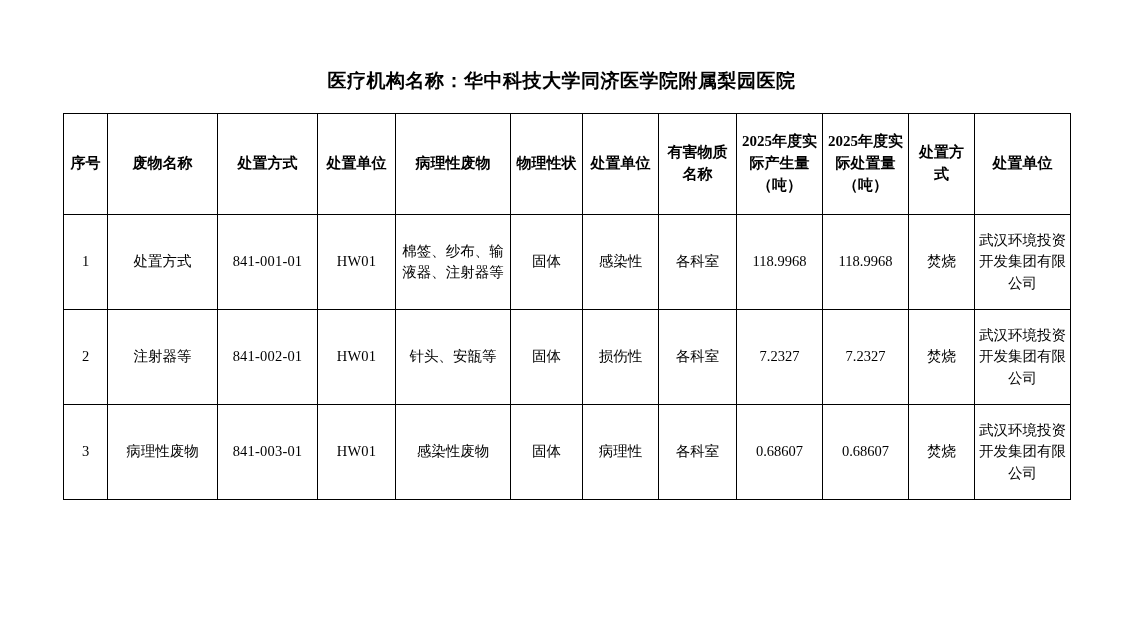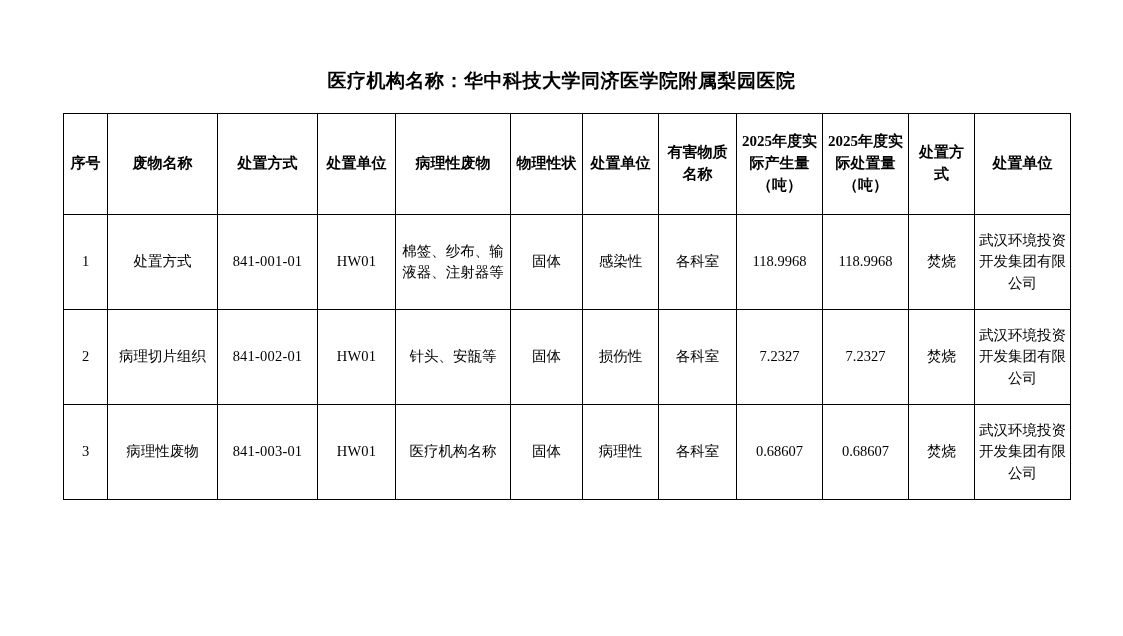--- a/index.html
+++ b/index.html
@@ -126,38 +126,38 @@
           <td>固体</td>
           <td>感染性</td>
           <td>各科室</td>
           <td class="num-cell">118.9968</td>
           <td class="num-cell">118.9968</td>
           <td>焚烧</td>
           <td>武汉环境投资开发集团有限公司</td>
         </tr>
         <tr>
           <td class="num-cell">2</td>
-          <td>病理切片组织</td>
+          <td>注射器等</td>
           <td class="code-cell">841-002-01</td>
           <td class="code-cell">HW01</td>
           <td>针头、安瓿等</td>
           <td>固体</td>
           <td>损伤性</td>
           <td>各科室</td>
           <td class="num-cell">7.2327</td>
           <td class="num-cell">7.2327</td>
           <td>焚烧</td>
           <td>武汉环境投资开发集团有限公司</td>
         </tr>
         <tr>
           <td class="num-cell">3</td>
           <td>病理性废物</td>
           <td class="code-cell">841-003-01</td>
           <td class="code-cell">HW01</td>
-          <td>医疗机构名称</td>
+          <td>感染性废物</td>
           <td>固体</td>
           <td>病理性</td>
           <td>各科室</td>
           <td class="num-cell">0.68607</td>
           <td class="num-cell">0.68607</td>
           <td>焚烧</td>
           <td>武汉环境投资开发集团有限公司</td>
         </tr>
       </tbody>
     </table>

